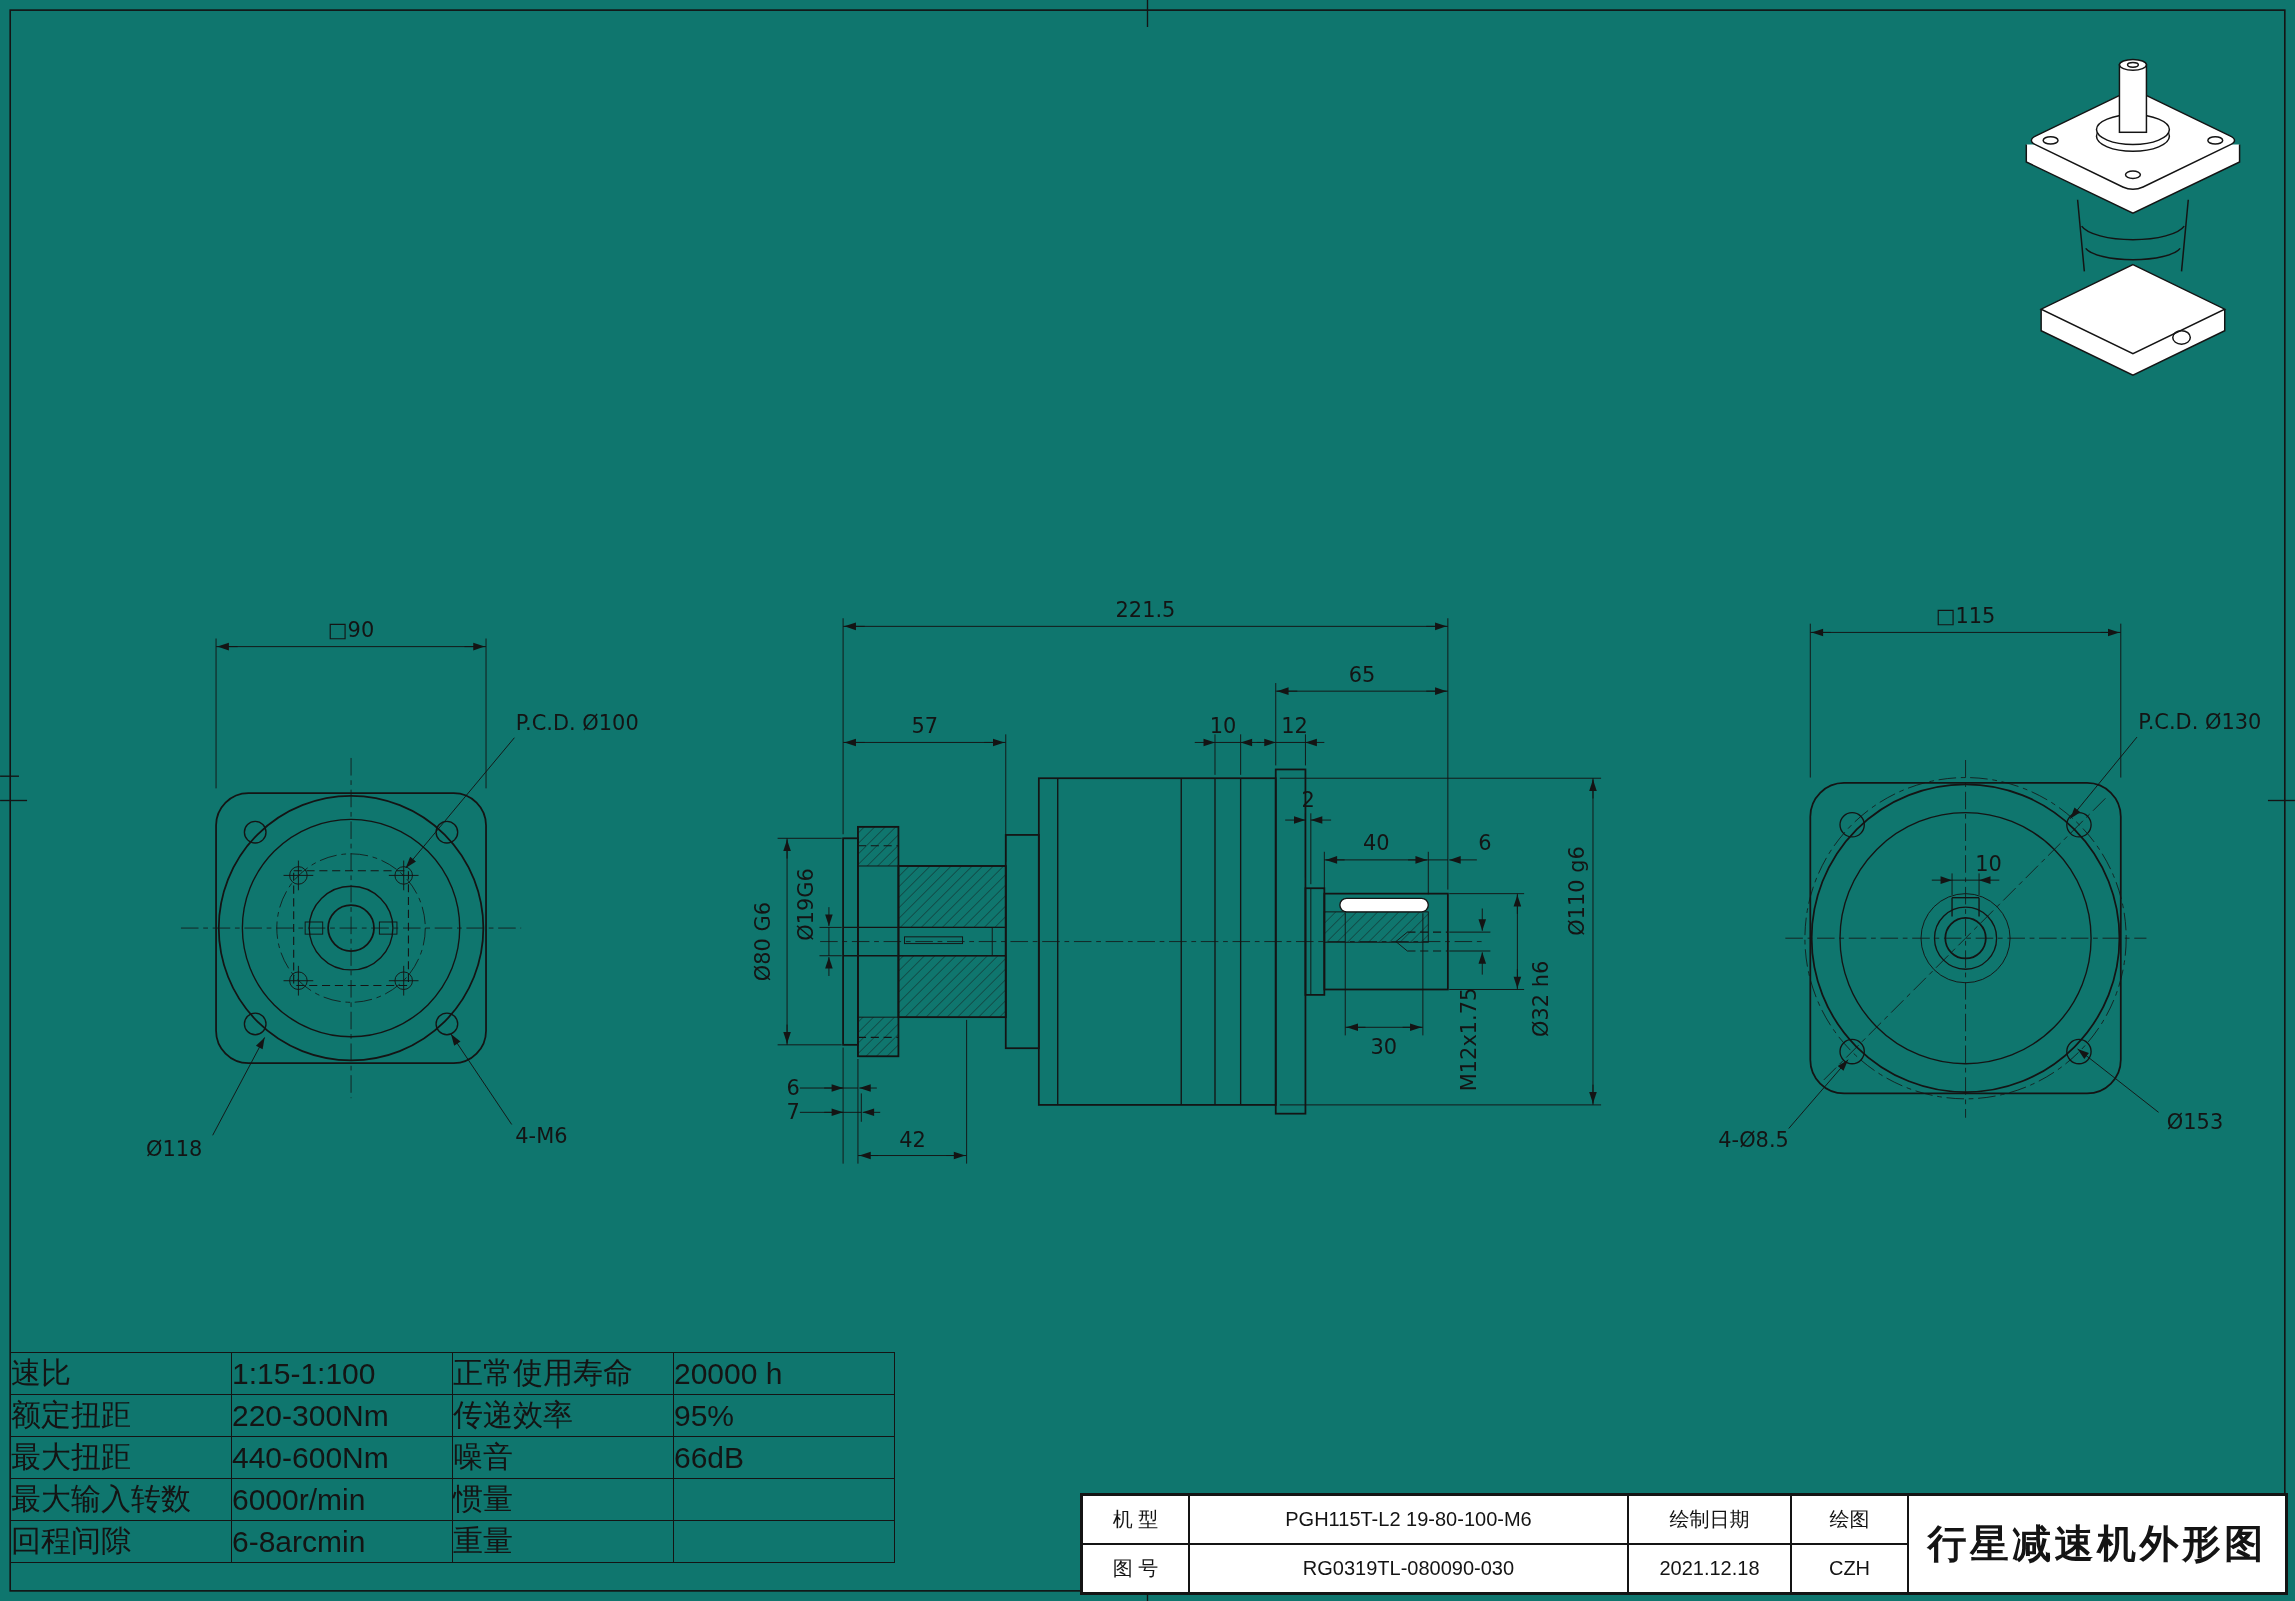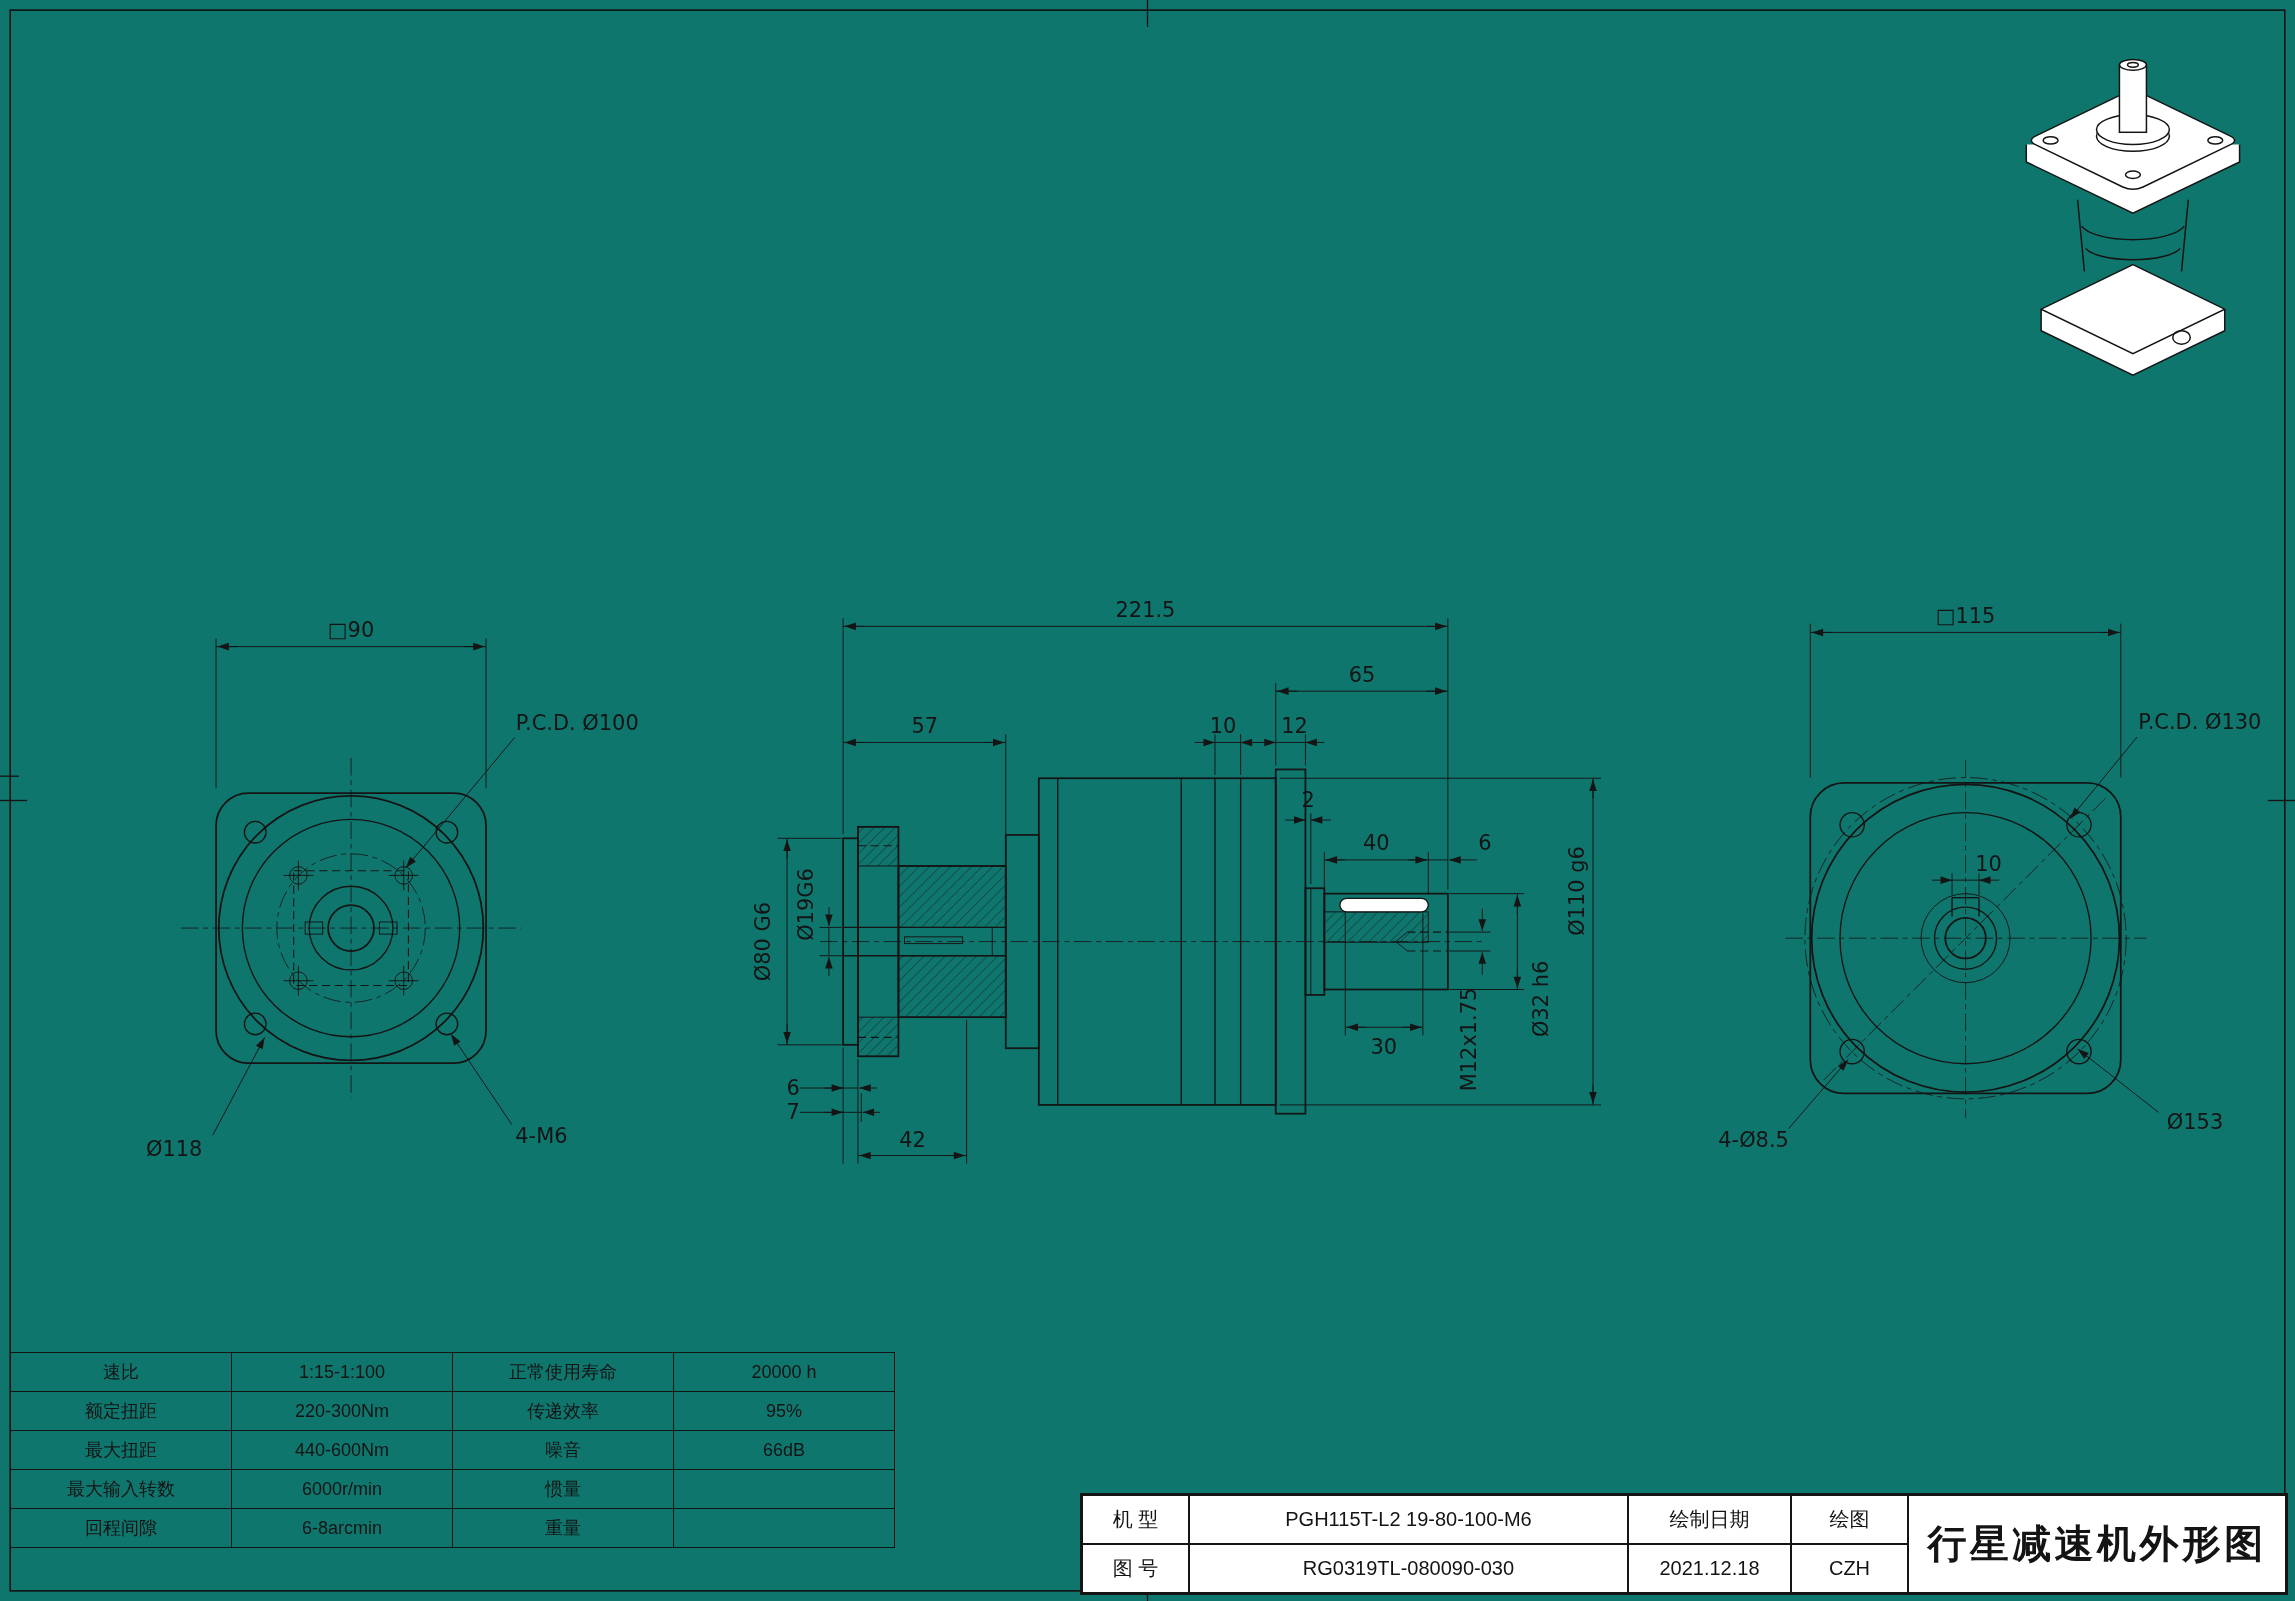--- a/index.html
+++ b/index.html
@@ -18,22 +18,22 @@
   .hatchrect { fill:url(#hatch); stroke:#141414; stroke-width:1.4; }
   .iso  { fill:#ffffff; stroke:#141414; stroke-width:2.2; }
   .ison { fill:none; stroke:#141414; stroke-width:2.2; }
   text.dim { font-family:"DejaVu Sans", sans-serif; font-size:31px; fill:#141414; }
 
   
   .spec-table {
     position:absolute; left:10px; top:1352px; border-collapse:collapse; table-layout:fixed;
   }
   .spec-table td {
-    border:1.6px solid #141414; width:220px; height:38px; text-align:center;
-    font-size:18px; padding:0; white-space:nowrap;
+    border:1.6px solid #141414; width:220px; height:38px; text-align:left;
+    font-size:30px; padding:0; white-space:nowrap;
   }
 
   
   .title-block {
     position:absolute; left:1080px; top:1493px;
     display:grid; grid-template-columns:107px 439px 163px 117px 378px;
     grid-template-rows:49px 49px; border:2px solid #141414; background:#fff;
   }
   .tb-cell {
     border:1.1px solid #141414; display:flex; align-items:center; justify-content:center;

